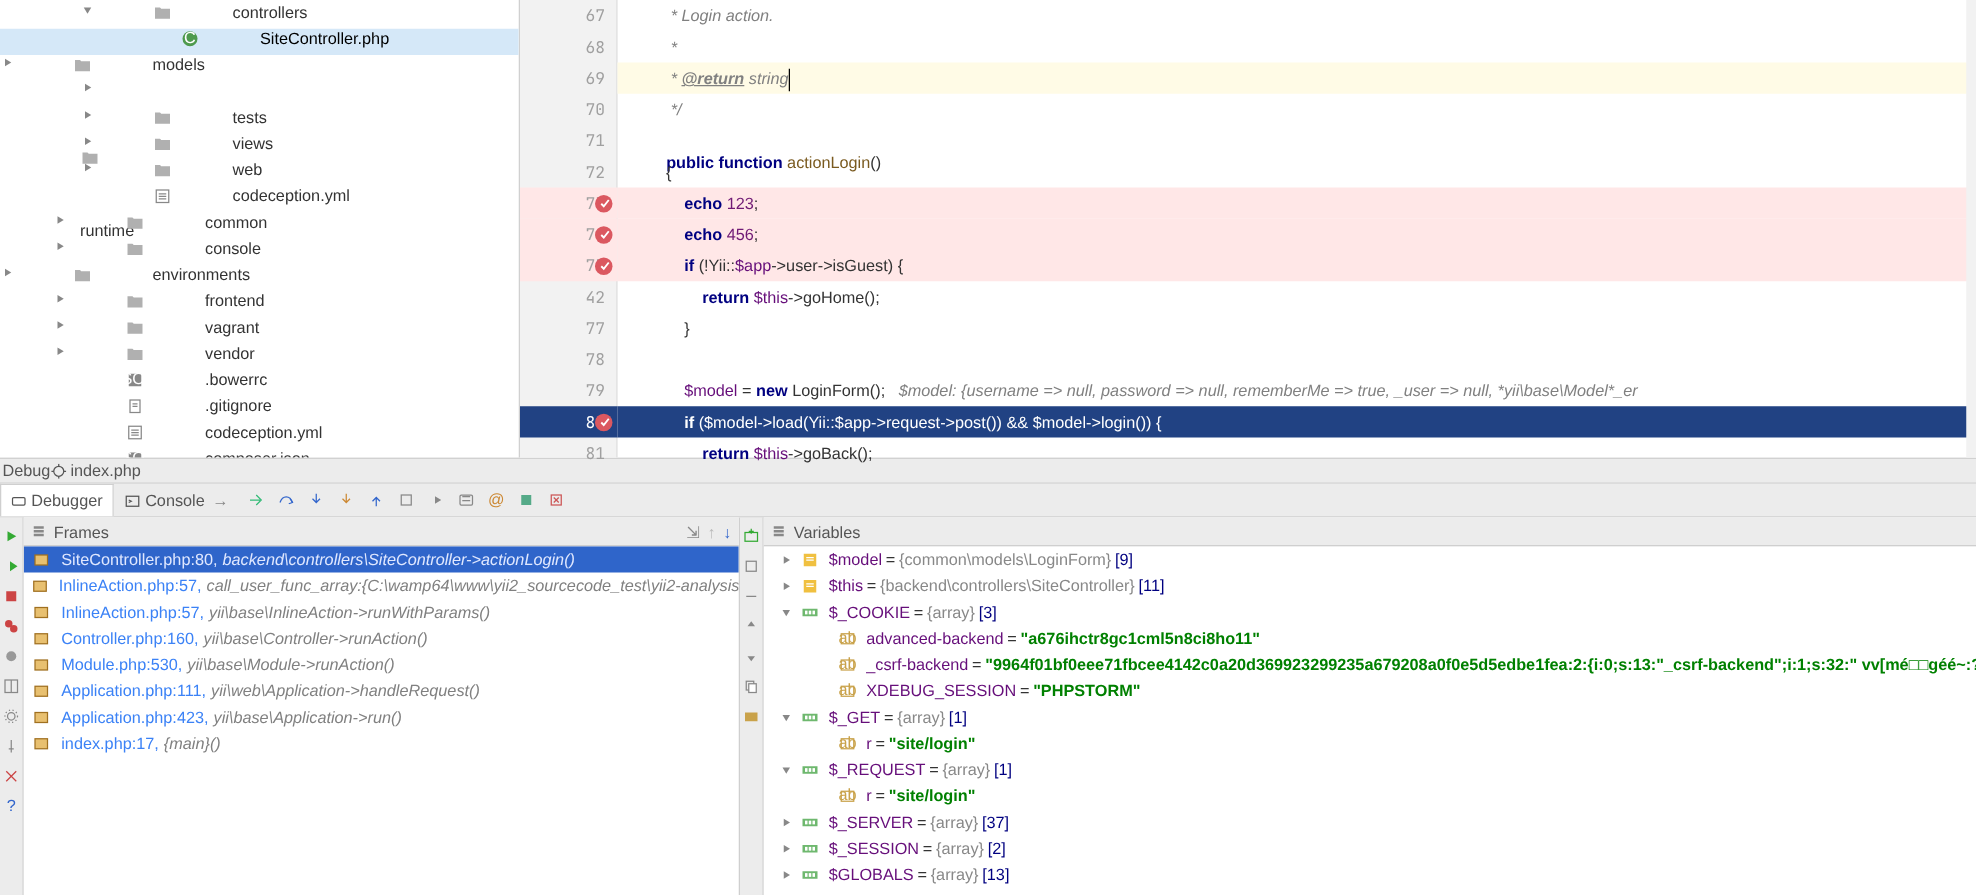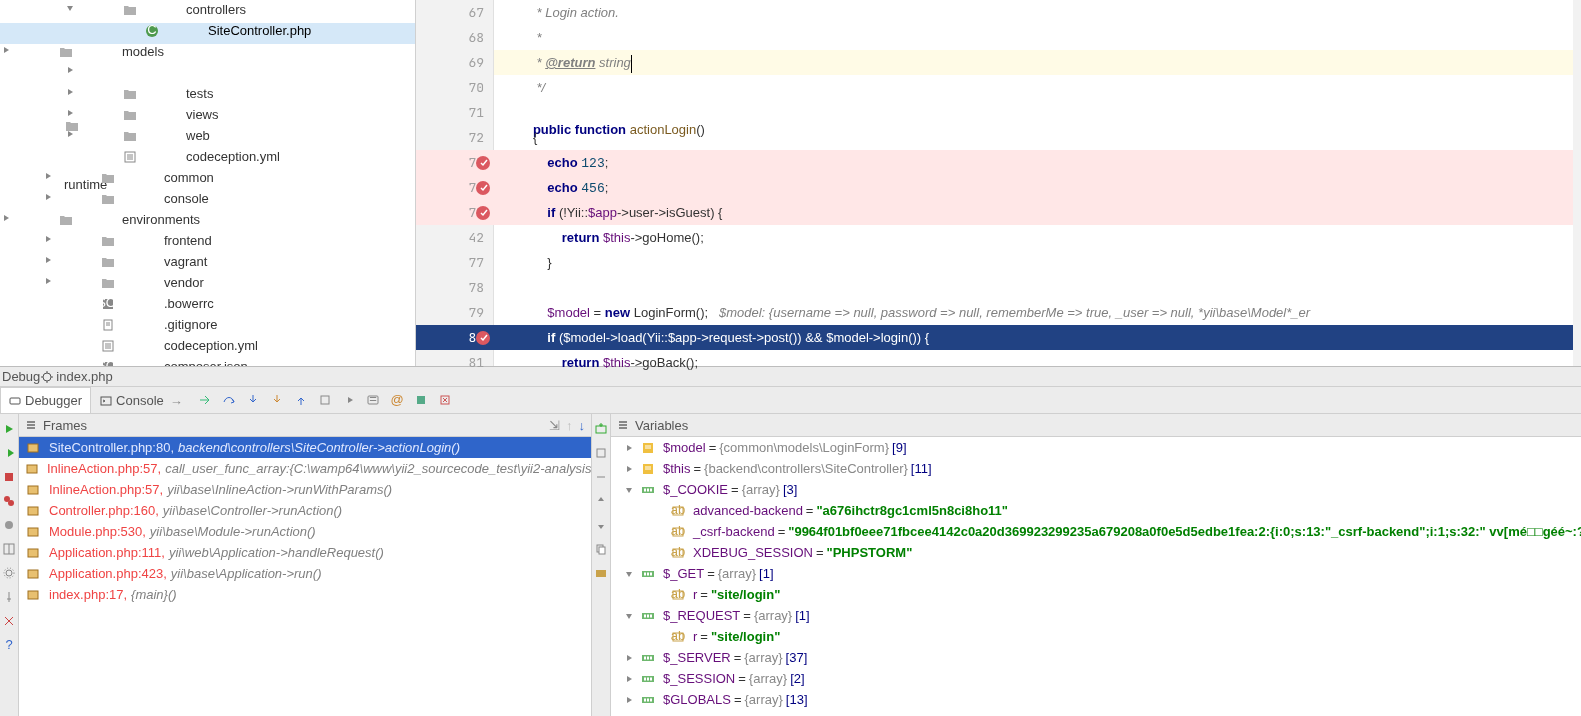--- a/index.html
+++ b/index.html
@@ -27,21 +27,21 @@
   .gmark { position:absolute; left:0; width:78px; height:25px; }
   .bp-badge { position:absolute; right:4px; top:50%; transform:translateY(-50%); width:14px; height:14px; border-radius:50%; background:#db5860; display:flex; align-items:center; justify-content:center; }
   .bp-badge svg { width:9px; height:9px; }
   .code { flex:1; position:relative; }
   .cline { position:absolute; left:0; right:0; height:25px; line-height:25px; padding-left:10px; white-space:pre; }
   .cline.yellow { background:#FFFBE6; }
   .cline.cur { background:#214283; color:#fff; }
   .cline.bp { background:#ffe7e7; }
   .cline.cur .kw, .cline.cur .fn, .cline.cur .var { color:#fff !important; }
   .kw { color:#000080; font-weight:bold; }
-  .num { color:#0c4a6e;font-family:Liberation Mono, monospace; }
+  .num { color:#701a75; }
   .cmt { color:#808080; font-style:italic; }
   .doc { color:#808080; font-style:italic; font-weight:bold; text-decoration:underline; }
   .var { color:#660e7a; }
   .fn { color:#7a5a1f; }
   .caret { display:inline-block; width:0; border-right:1px solid #000; height:18px; vertical-align:middle; }
   .code-right { position:absolute; right:0; top:0; width:8px; height:100%; background:#f2f2f2; }
 
   
   .bottom { height:350px; border-top:1px solid #bdbdbd; display:flex; flex-direction:column; background:#ececec; }
   .strip { height:20px; background:#ececec; display:flex; align-items:center; border-bottom:1px solid #cfcfcf; padding-left:2px; font-size:12px; color:#555; }
@@ -55,21 +55,21 @@
   .panels { flex:1; display:flex; min-height:0; }
   .runbar { width:25px; background:#ececec; border-right:1px solid #cfcfcf; display:flex; flex-direction:column; align-items:center; padding-top:6px; gap:6px; }
   .runbar div { width:18px; height:18px; display:flex; align-items:center; justify-content:center; cursor:pointer; }
 
   .frames { width:573px; display:flex; flex-direction:column; border-right:1px solid #cfcfcf; background:#fff; min-height:0; }
   .panel-head { height:23px; background:#ececec; border-bottom:1px solid #cfcfcf; display:flex; align-items:center; padding:0 6px; gap:6px; font-size:12px; color:#555; }
   .panel-head .spacer { flex:1; }
   .frame-list { flex:1; overflow:hidden; }
   .frame-row { height:21px; display:flex; align-items:center; padding-left:6px; gap:4px; cursor:pointer; white-space:nowrap; }
   .frame-row.sel { background:#2f65ca; color:#fff; }
-  .frame-loc { color:#ef4444; }
+  .frame-loc { color:#3b82f6; }
   .frame-det { color:#808080; font-style:italic; }
   .frame-row.sel .frame-loc, .frame-row.sel .frame-det { color:#e0e8ff; }
   
   .midbar { width:25px; background:#ececec; border-right:1px solid #cfcfcf; display:flex; flex-direction:column; align-items:center; padding-top:6px; gap:6px; }
   .midbar div { width:18px; height:18px; display:flex; align-items:center; justify-content:center; cursor:pointer; }
 
   .vars { flex:1; display:flex; flex-direction:column; background:#fff; min-height:0; }
   .var-list { flex:1; overflow:hidden; }
   .var-row { height:21px; display:flex; align-items:center; padding-left:6px; gap:3px; white-space:nowrap; cursor:pointer; }
   .vname { color:#660e7a; }

